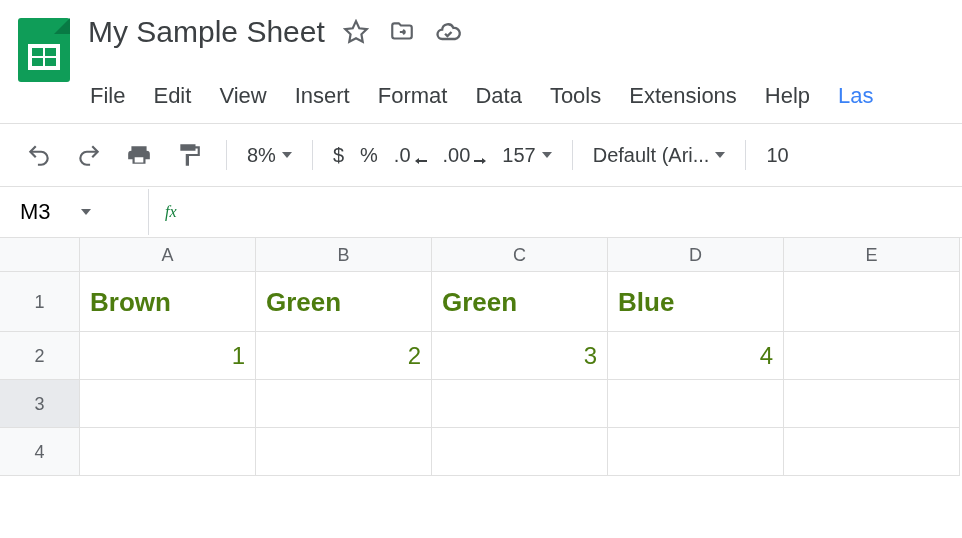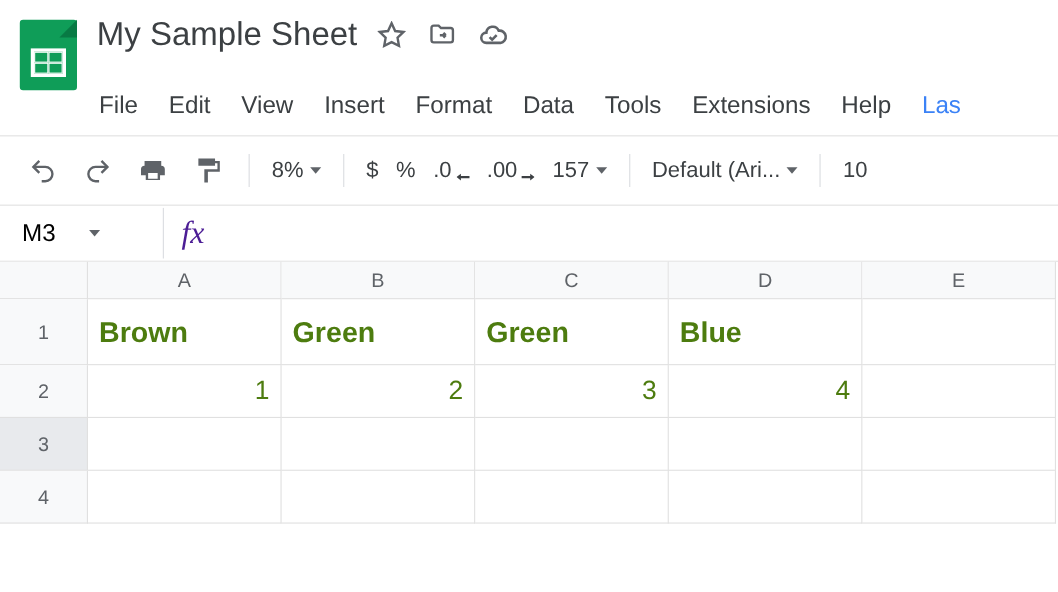--- a/index.html
+++ b/index.html
@@ -111,22 +111,22 @@
     width:148px;
     padding-left:20px;
     font-size:22px;
     color:#000000;
     display:flex; align-items:center; gap:30px;
   }
   .fx-sep { width:1px; height:46px; background:#dadce0; }
   .fx-label {
     font-family: Georgia, serif;
     font-style: italic;
-    font-size:29px;
-    color:#4c1d95;
+    font-size:16px;
+    color:#15803d;
     padding-left:16px;
   }
   
   .grid { display:grid; grid-template-columns: 80px repeat(5, 176px); }
   .col-head, .row-head, .cell, .corner {
     border-right:1px solid #e0e0e0;
     border-bottom:1px solid #e0e0e0;
   }
   .col-head {
     background:#f8f9fa;

